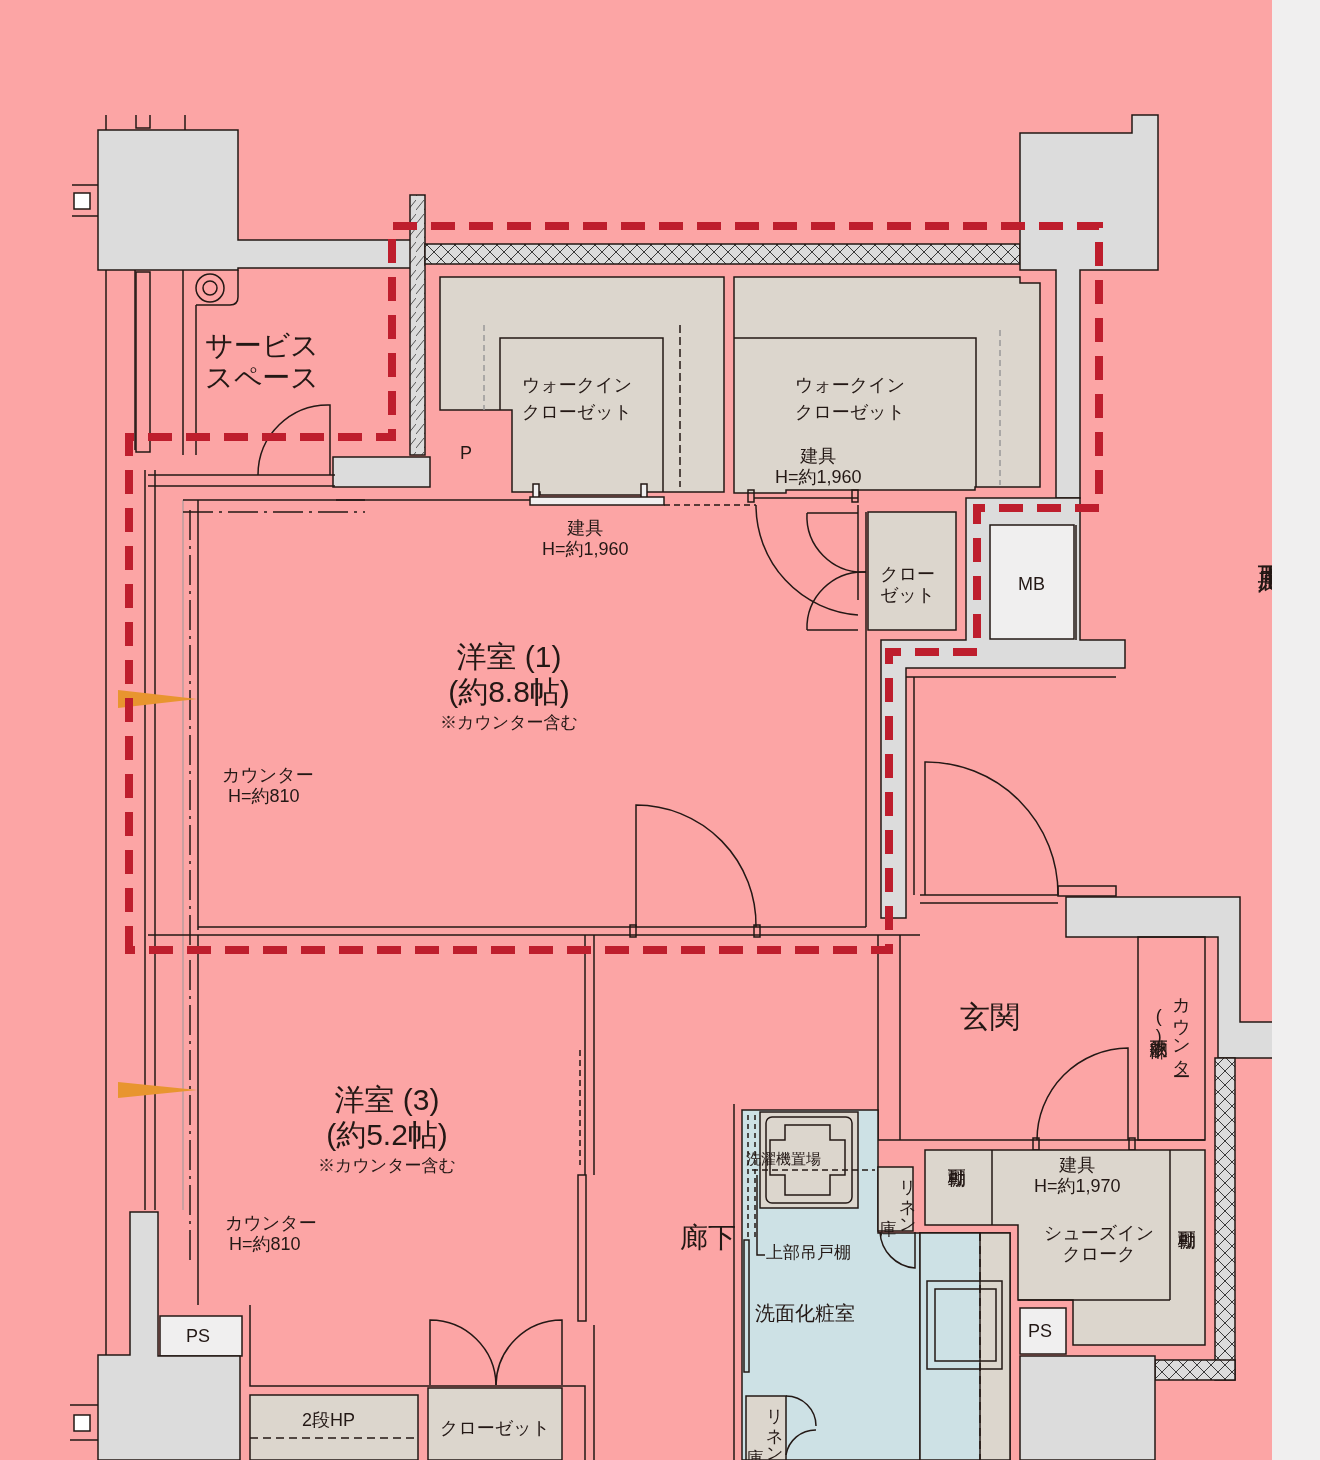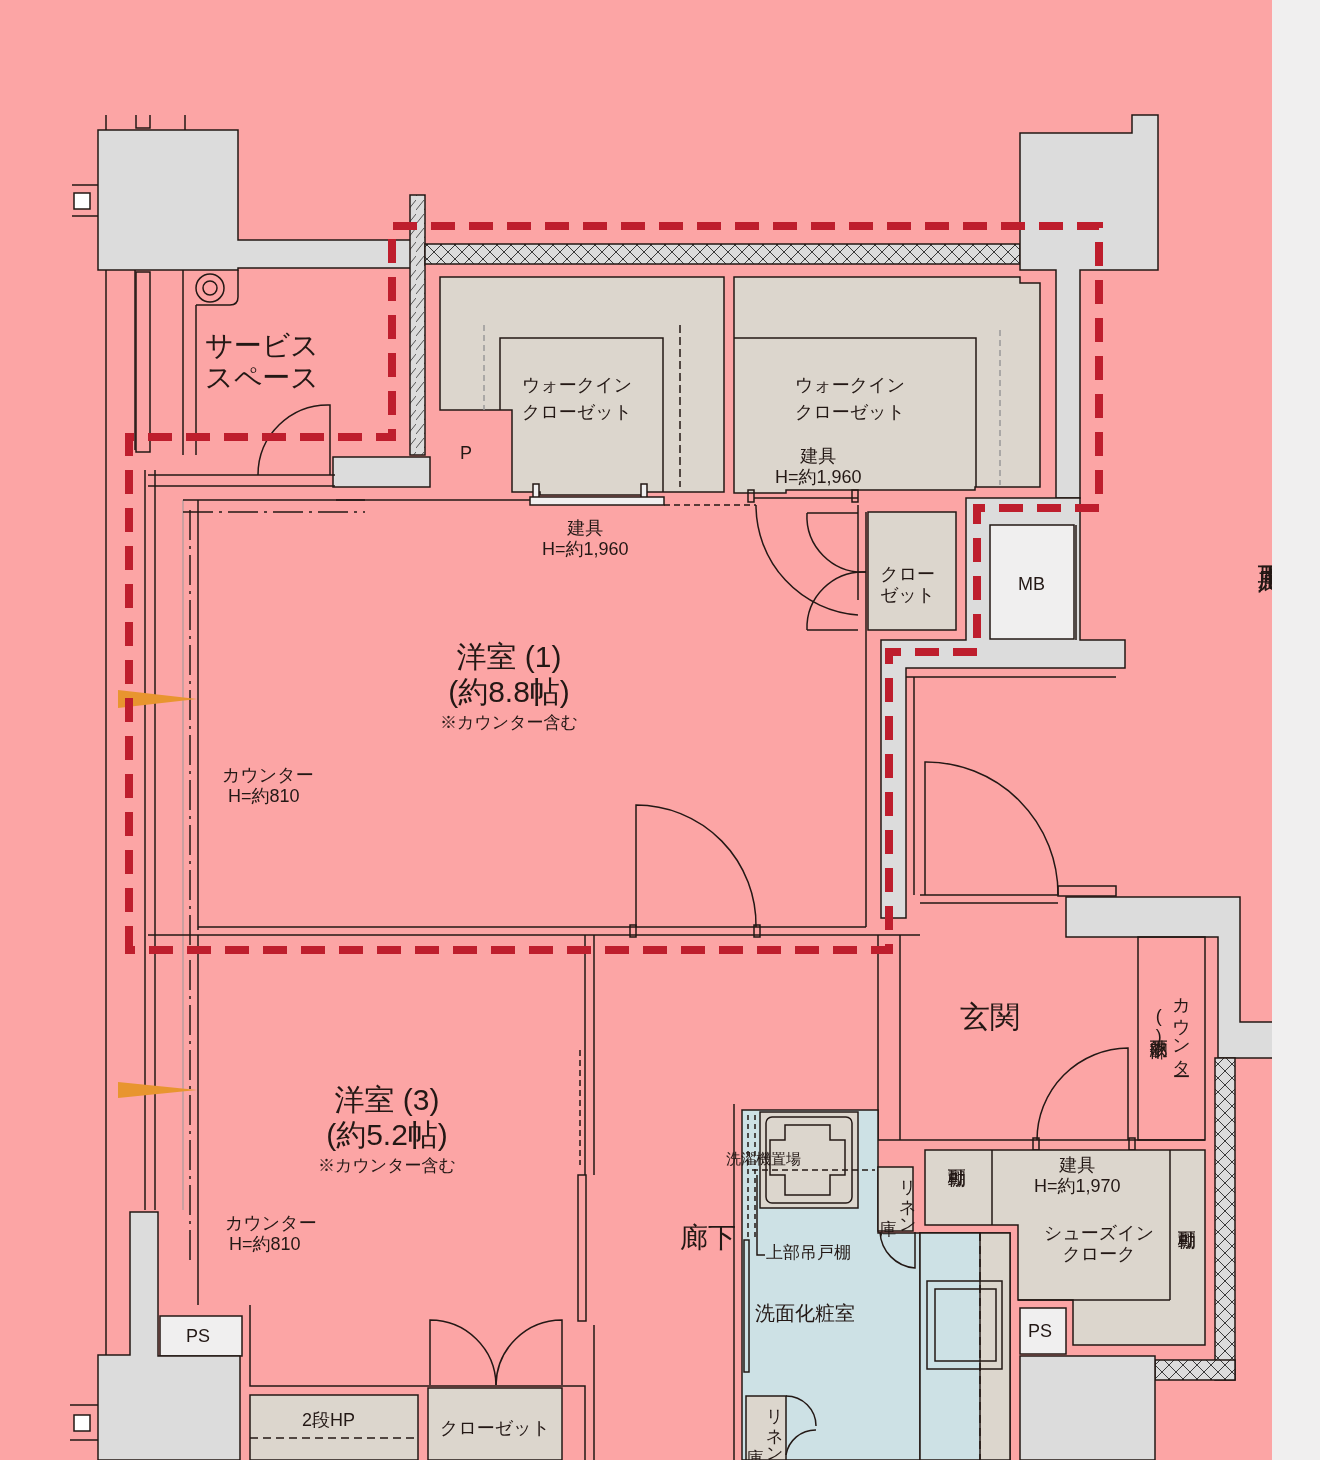--- a/index.html
+++ b/index.html
@@ -236,21 +236,21 @@
   <div class="note" style="margin-top:4px;">※カウンター含む</div>
 </div>
 
 <div class="lbl small" style="left:225px;top:1213px;text-align:left;">
   <div>カウンター</div>
   <div style="padding-left:4px;">H=約810</div>
 </div>
 
 <div class="lbl" style="left:632px;top:1222px;font-size:28px;margin-left:48px;">廊下</div>
 
-<div class="lbl" style="left:726px;top:1150px;font-size:15px;">洗濯機置場</div>
+<div class="lbl" style="left:746px;top:1150px;font-size:15px;">洗濯機置場</div>
 <div class="lbl" style="left:766px;top:1243px;font-size:17px;">上部吊戸棚</div>
 <div class="lbl" style="left:755px;top:1302px;font-size:20px;">洗面化粧室</div>
 
 <div class="lbl small" style="left:878px;top:1168px;display:flex;flex-direction:row-reverse;font-size:17px;">
   <div class="vert">リネン</div>
   <div class="vert" style="padding-top:18px;">庫</div>
 </div>
 <div class="lbl small" style="left:745px;top:1397px;display:flex;flex-direction:row-reverse;font-size:17px;">
   <div class="vert">リネン</div>
   <div class="vert" style="padding-top:18px;">庫</div>

